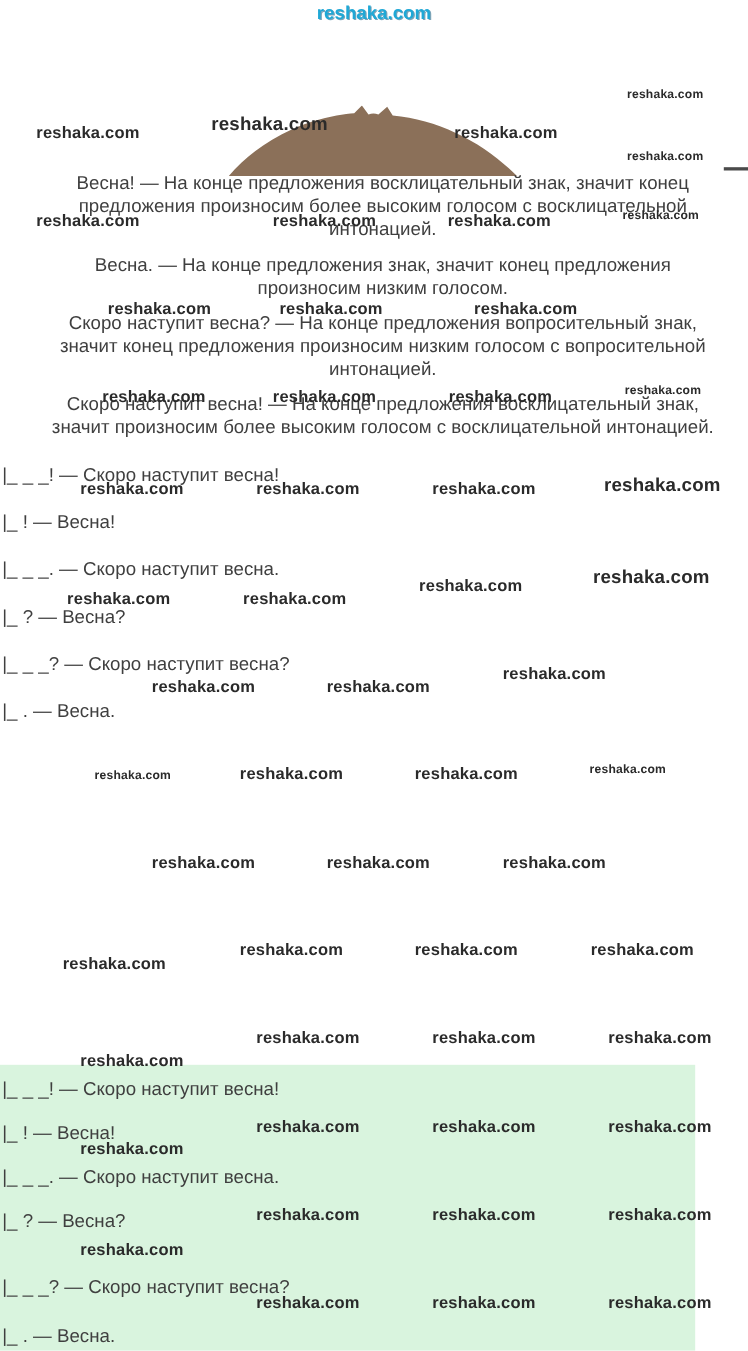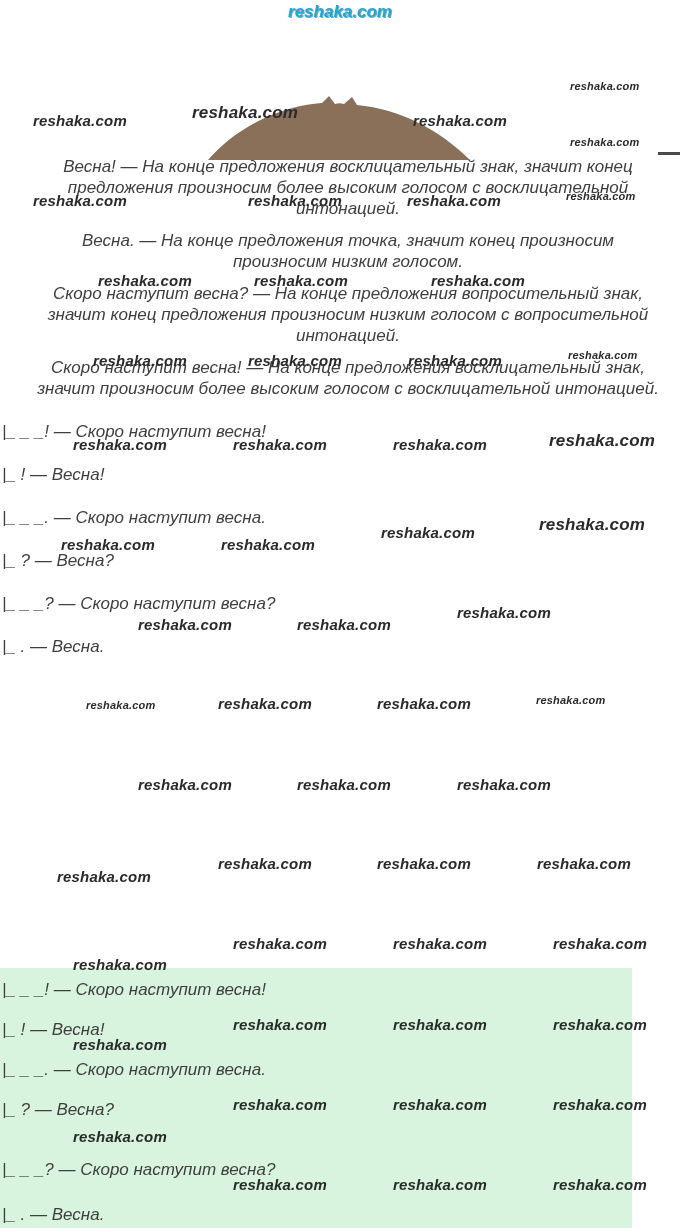--- a/index.html
+++ b/index.html
@@ -1,20 +1,20 @@
 <!DOCTYPE html>
 <html><head>
 <meta charset="utf-8">
 <style>
   html, body { margin:0; padding:0; }
   body {
     width:680px; height:1228px; overflow:hidden; background:#ffffff;
     font-family:"Liberation Sans", sans-serif;
   }
-  .page { position:relative; width:664px; height:1228px;font-style:italic; }
+  .page { position:relative; width:664px; height:1228px; }
 
   
   .wm {
     position:absolute; font-weight:700; font-size:15px; color:#2a2a2a;
     white-space:nowrap; letter-spacing:0.2px; z-index:5; pointer-events:none;
   }
   .wm-sm { font-size:11px; }
   .wm-lg { font-size:17px; }
   .logo {
     position:absolute; left:0; top:2px; width:680px; text-align:center;
@@ -123,21 +123,21 @@
   <div class="wm" style="left:73px;top:1128px">reshaka.com</div>
 
   <div class="wm" style="left:233px;top:1176px">reshaka.com</div>
   <div class="wm" style="left:393px;top:1176px">reshaka.com</div>
   <div class="wm" style="left:553px;top:1176px">reshaka.com</div>
 
   <div class="content">
     <p>Весна! — На конце предложения восклицательный знак, значит конец
 предложения произносим более высоким голосом с восклицательной
 интонацией.</p>
-    <p>Весна. — На конце предложения точка, значит конец произносим
+    <p>Весна. — На конце предложения знак, значит конец предложения
 произносим низким голосом.</p>
     <p>Скоро наступит весна? — На конце предложения вопросительный знак,
 значит конец предложения произносим низким голосом с вопросительной
 интонацией.</p>
     <p>Скоро наступит весна! — На конце предложения восклицательный знак,
 значит произносим более высоким голосом с восклицательной интонацией.</p>
 
     <div class="schemes">
       <div class="scheme">|_ _ _! — Скоро наступит весна!</div>
       <div class="scheme">|_ ! — Весна!</div>

